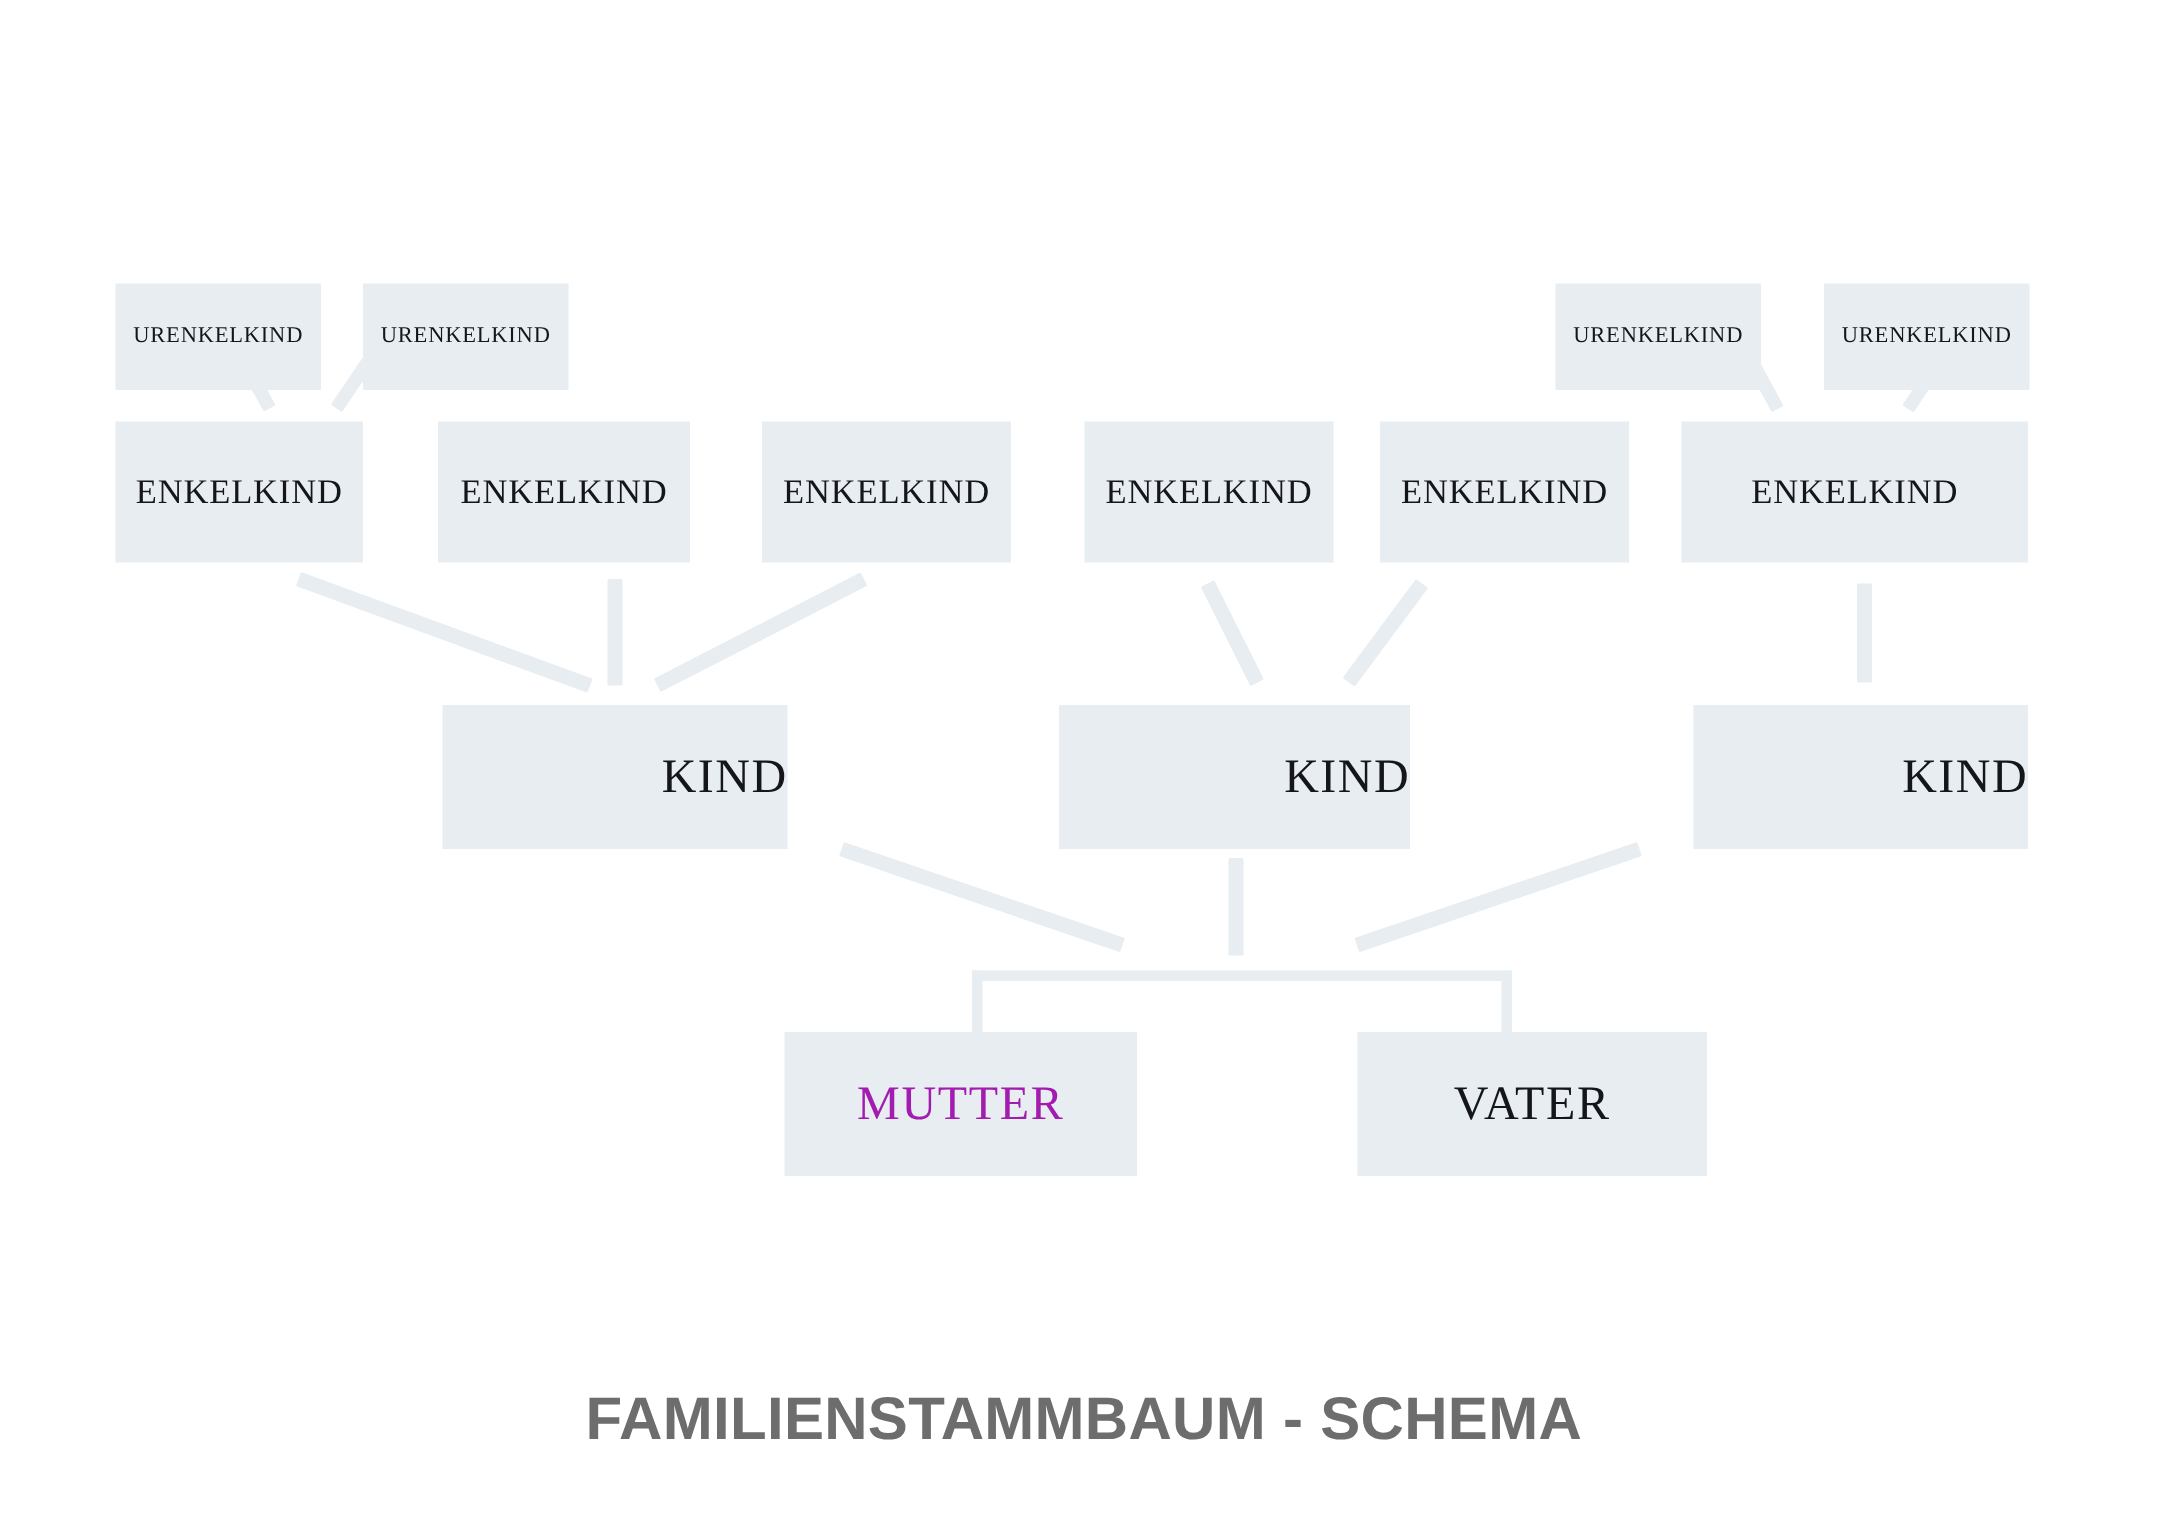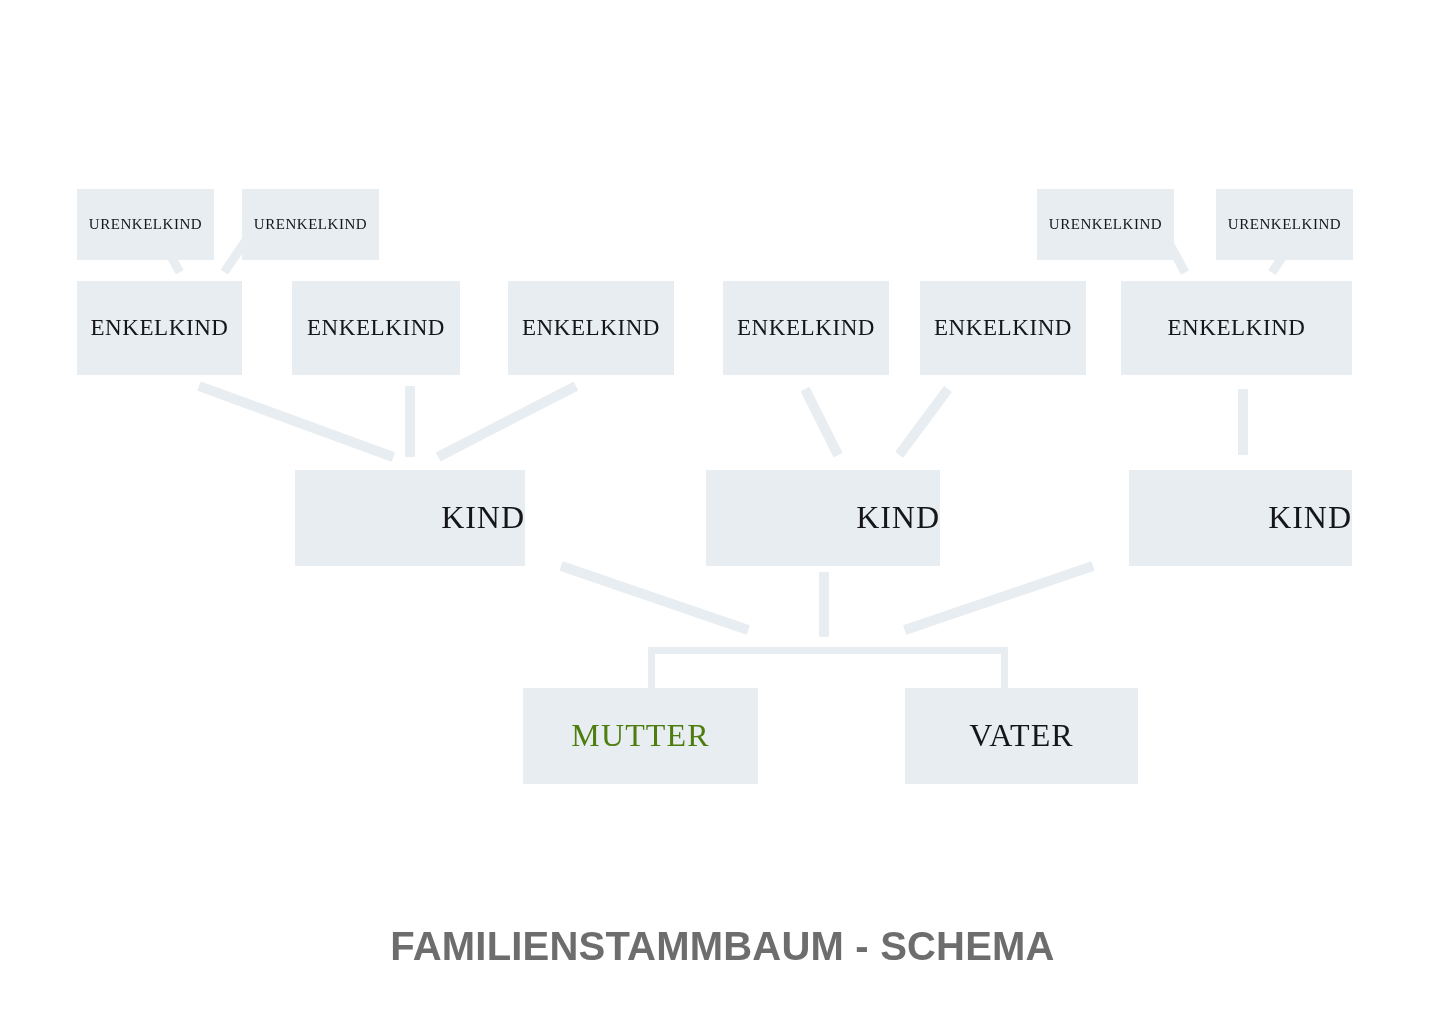--- a/index.html
+++ b/index.html
@@ -140,21 +140,21 @@
   <div class="node tier-kind" style="left: 295px; top: 470px; width: 230px; height: 96px; background: rgb(232, 237, 241); color: rgb(20, 22, 26);">
     <span>KIND</span>
   </div>
   <div class="node tier-kind" style="left: 706px; top: 470px; width: 234px; height: 96px; background: rgb(232, 237, 241); color: rgb(20, 22, 26);">
     <span>KIND</span>
   </div>
   <div class="node tier-kind" style="left: 1129px; top: 470px; width: 223px; height: 96px; background: rgb(232, 237, 241); color: rgb(20, 22, 26);">
     <span>KIND</span>
   </div>
 
-  <div class="node tier-parent" style="left: 523px; top: 688px; width: 235px; height: 96px; background: rgb(232, 237, 241); color: #4d7c0f;">
+  <div class="node tier-parent" style="left: 523px; top: 688px; width: 235px; height: 96px; background: rgb(232, 237, 241); color: #a21caf;">
     <span>MUTTER</span>
   </div>
   <div class="node tier-parent" style="left: 905px; top: 688px; width: 233px; height: 96px; background: rgb(232, 237, 241); color: rgb(20, 22, 26);">
     <span>VATER</span>
   </div>
 
   <div id="diagram-title" style="top: 924px; font-size: 40px; color: rgb(109, 109, 109);">FAMILIENSTAMMBAUM - SCHEMA</div>
 
 </div>
 

